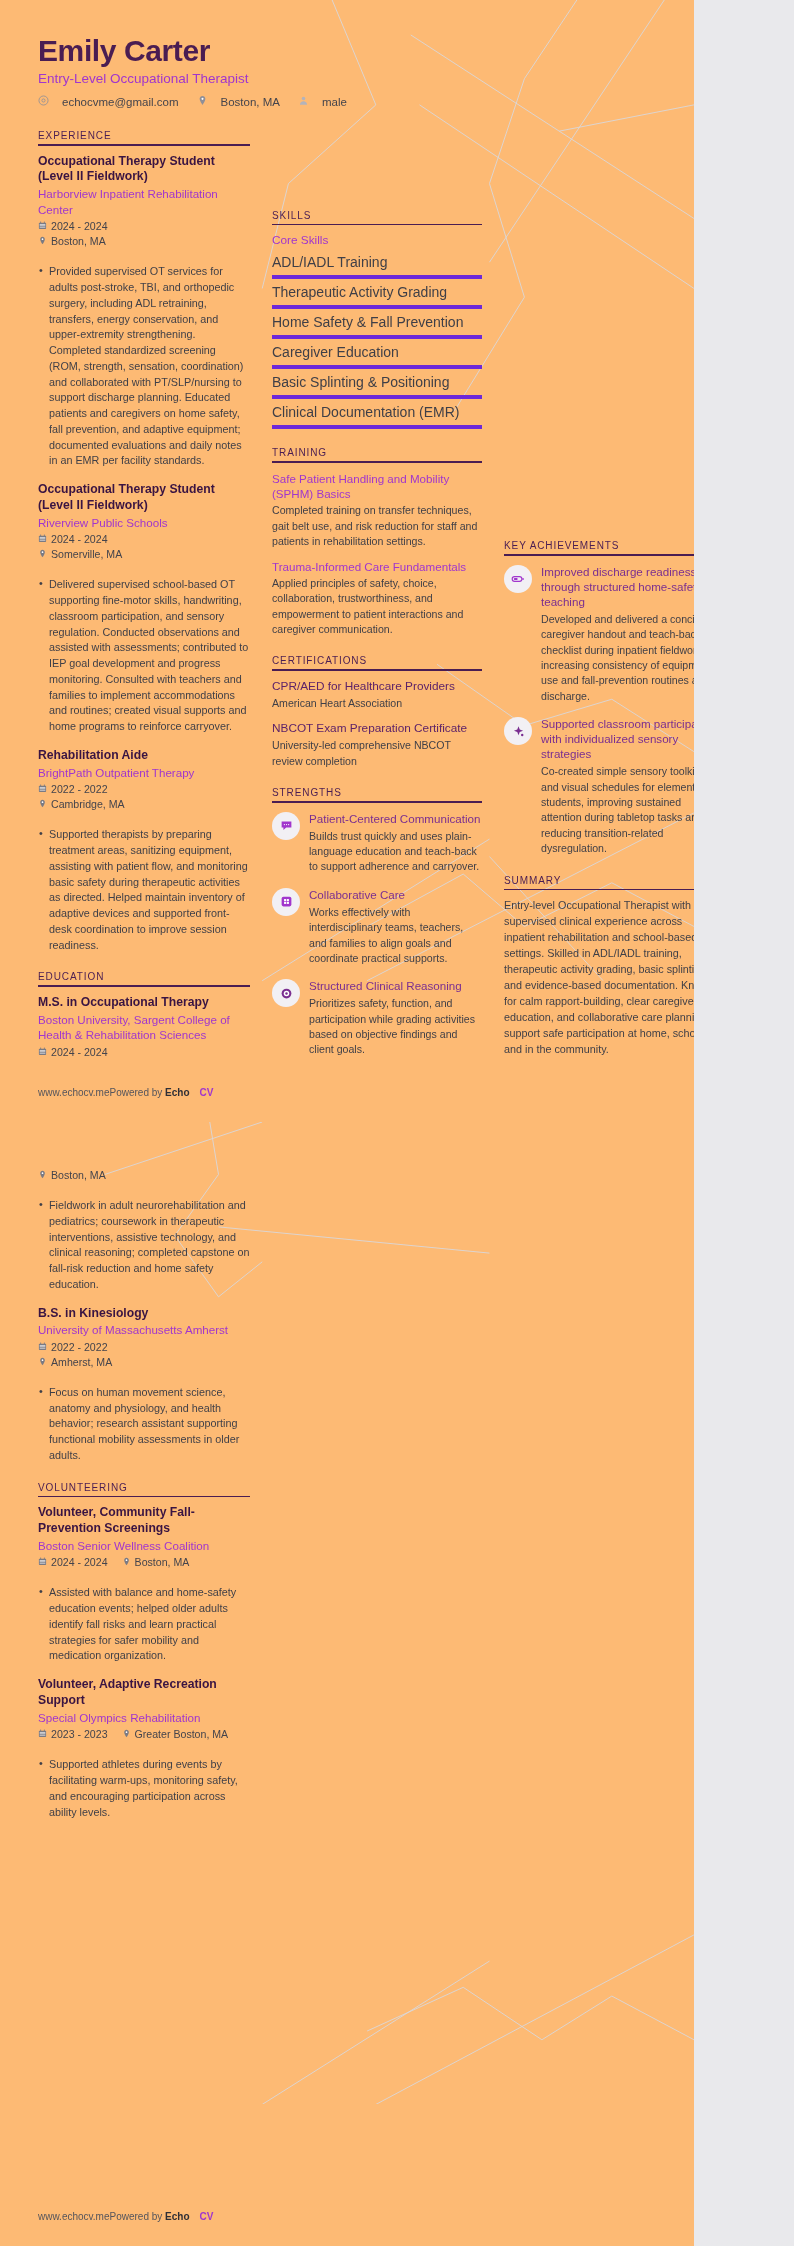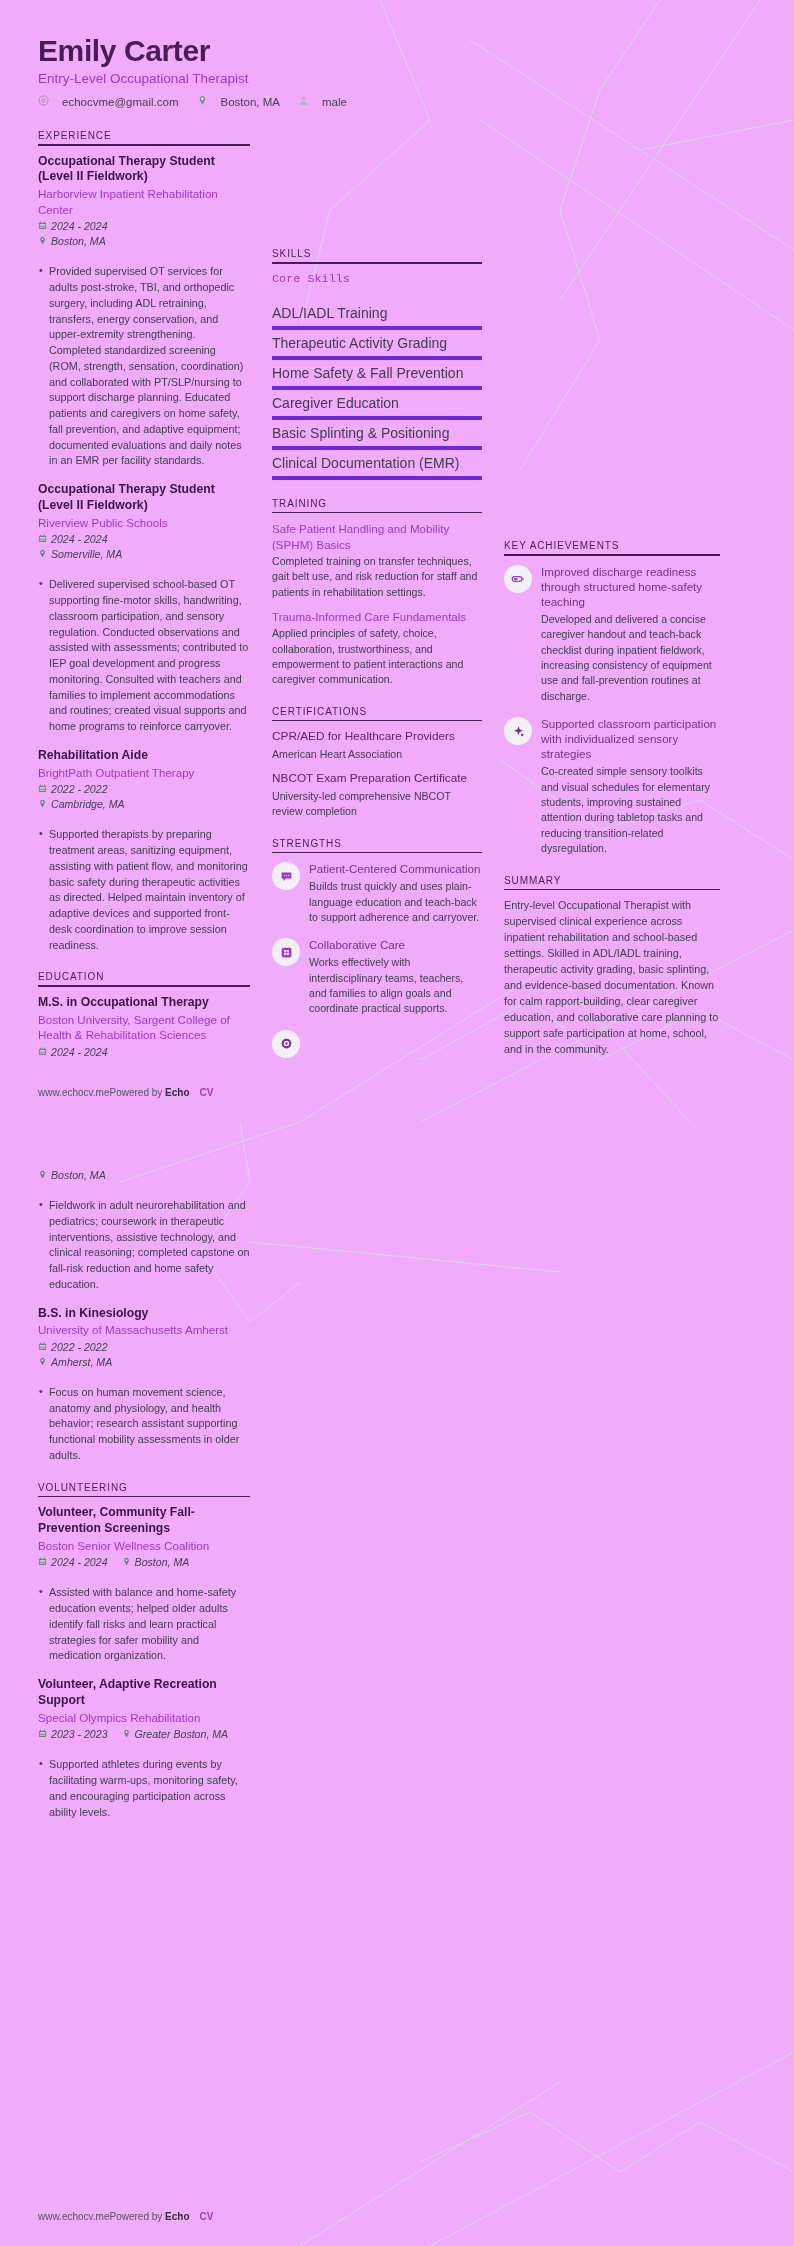--- a/index.html
+++ b/index.html
@@ -5,22 +5,22 @@
   * { box-sizing: border-box; margin: 0; padding: 0; }
   body {
     width: 794px;
     background: #e9e9ec;
     font-family: "Liberation Sans", sans-serif;
     color: #3c3c43;
     -webkit-font-smoothing: antialiased;
   }
   .page {
     position: relative;
-    width: 794px;
-    background: #f0abfc;
+    width: 694px;
+    background: #fdba74;
     overflow: hidden;
   }
   .page-1 { height: 1122px; }
   .page-2 { height: 1124px; margin-top: 0; }
 
   
   .deco { position: absolute; inset: 0; pointer-events: none; z-index: 0; }
   .deco line, .deco polyline { stroke: #d8d8dc; stroke-width: 1; fill: none; }
 
   .content { position: relative; z-index: 1; padding: 34px 38px 0 38px; }
@@ -87,21 +87,20 @@
     color: #a136cd;
     line-height: 1.34;
     margin-top: 1px;
   }
   .meta-row {
     display: flex;
     align-items: center;
     gap: 14px;
     flex-wrap: wrap;
     margin-top: 3px;
-    font-style: italic;
   }
   .meta {
     display: flex;
     align-items: center;
     gap: 4px;
     font-size: 10.6px;
     color: #44444c;
   }
   .meta svg { flex: none; }
   ul.bullets { list-style: none; margin-top: 17px; }
@@ -118,22 +117,21 @@
     position: absolute;
     left: 1px;
     top: -1px;
     color: #3f3f47;
   }
 
   
   .skill-group-name {
     font-size: 11.8px;
     color: #a136cd;
-    margin-bottom: 14px;
-    font-family: Liberation Mono, monospace;
+    margin-bottom: 2px;
   }
   .skill-item {
     font-size: 14px;
     color: #3f3f47;
     padding: 5px 0 5px 0;
     border-bottom: 4px solid #6d28d9;
   }
   .skill-item.first { border-top: none; }
 
   
@@ -453,20 +451,24 @@
           </div>
 
           <div class="ico-item">
             <span class="ico-badge">
               <svg width="13" height="13" viewBox="0 0 16 16">
                   <circle cx="8" cy="8" r="6" fill="#7a2e90"></circle>
                   <circle cx="8" cy="8" r="3.4" fill="#fff"></circle>
                   <circle cx="8" cy="8" r="1.5" fill="#7a2e90"></circle>
                 </svg>
             </span>
+            <span class="ico-text">
+              <span class="ico-title" style="display:block">Structured Clinical Reasoning</span>
+              <span class="ico-body" style="display:block">Prioritizes safety, function, and participation while grading activities based on objective findings and client goals.</span>
+            </span>
           </div>
         </div>
       </div>
 
       <div class="col-right">
         <div class="section">
           <div class="sec-title">KEY ACHIEVEMENTS</div>
           <div class="sec-rule"></div>
 
           <div class="ico-item">

